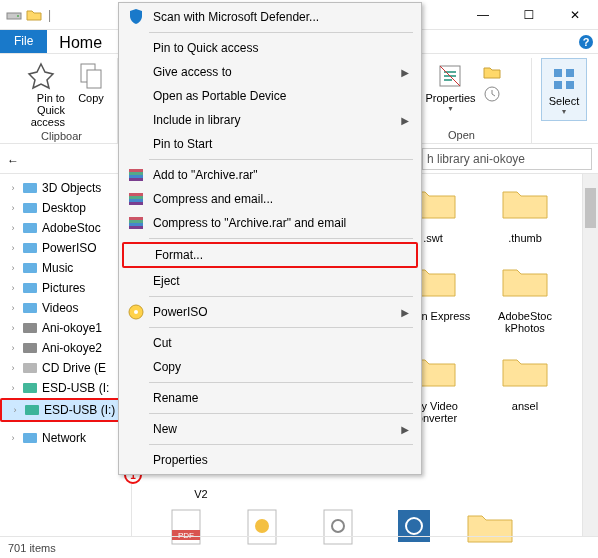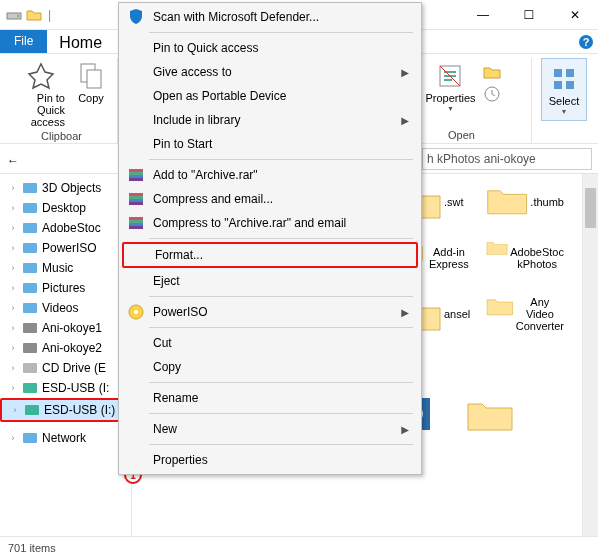--- a/index.html
+++ b/index.html
@@ -23,21 +23,21 @@
   .navbar { height:30px; border-bottom:1px solid #e5e5e5; display:flex; align-items:center; padding:0 6px; gap:6px;}
   .addr-box { flex:1; border:1px solid #ccc; height:22px; display:flex; align-items:center; padding:0 4px; font-size:12px; color:#555;}
   .content { display:flex; height:calc(558px - 30px - 24px - 90px - 30px - 22px); }
   .tree { width:132px; border-right:1px solid #e5e5e5; padding:4px 0; overflow:hidden;}
   .tree-item { display:flex; align-items:center; padding:2px 2px 2px 8px; gap:4px; white-space:nowrap; font-size:12px;}
   .tree-item.sel { background:#cde8ff; border:2px solid #e11; border-radius:2px;}
   .tree-item .tw { width:10px; text-align:center; color:#888; font-size:9px;}
   .tree-icon { width:16px; height:16px; flex-shrink:0;}
   .folders { flex:1; padding:8px 4px; position:relative;}
   .folder-grid { display:flex; flex-wrap:wrap; gap:6px 14px; }
-  .folder-item { width:78px; display:flex; flex-direction:row; align-items:center; text-align:center; font-size:11px; gap:2px;}
+  .folder-item { width:78px; display:flex; flex-direction:column; align-items:center; text-align:center; font-size:11px; gap:10px;}
   .folder-icon { width:48px; height:40px;}
   .statusbar { position:absolute; bottom:0; left:0; right:0; height:22px; border-top:1px solid #e5e5e5; display:flex; align-items:center; padding:0 8px; font-size:11px; color:#444;}
   
   .ctx { position:absolute; top:2px; left:118px; width:304px; background:#f5f5f5; border:1px solid #bdbdbd; box-shadow:2px 2px 4px rgba(0,0,0,0.25); z-index:50; padding:2px 0;}
   .ctx-item { display:flex; align-items:center; height:24px; padding:0 12px 0 8px; gap:8px; font-size:12px; position:relative;}
   .ctx-item .ci { width:18px; height:18px; flex-shrink:0;}
   .ctx-item .arrow { margin-left:auto; color:#555; font-size:10px;}
   .ctx-sep { height:1px; background:#d0d0d0; margin:3px 8px 3px 30px;}
   .ctx-item.hl { border:2px solid #e11; border-radius:2px; margin:1px 3px; padding:0 9px 0 5px; height:26px;}
   .callout { position:absolute; border:2px solid #e11; border-radius:50%; width:18px; height:18px; display:flex; align-items:center; justify-content:center; font-size:10px; font-weight:bold; color:#e11; background:#fff;}
@@ -147,21 +147,21 @@
       </span>
       <span>Select</span>
       <span style="font-size:8px;color:#555">▾</span>
     </div>
   </div>
 </div>
 
 <div class="navbar">
   <div class="chev">←</div>
   <div style="flex:1"></div>
-  <div class="addr-box" style="max-width:170px">h kPhotos ani-okoye</div>
+  <div class="addr-box" style="max-width:170px">h library ani-okoye</div>
 </div>
 
 <div class="content">
   <div class="tree" id="tree">
       <div class="tree-item">
         <span class="tw">›</span>
     <span class="tree-icon">
       <svg viewBox="0 0 16 16">
             <rect x="1" y="3" width="14" height="10" rx="1" fill="#4aa3df" opacity="0.85"></rect>
           </svg>
@@ -306,28 +306,28 @@
             </svg></span>
                  <span style="white-space:pre-line">AdobeStoc
 kPhotos</span>
         </div>
       </div>
     <div class="folder-grid" id="fg3" style="justify-content:flex-end;padding-right:30px;margin-top:16px">
         <div class="folder-item">
           <span class="folder-icon"><svg viewBox="0 0 48 40">
               <path d="M2 10h14l4 4h26v22H2z" fill="#ffe39b" stroke="#d9b24a"></path>
             </svg></span>
-                 <span style="white-space:pre-line">ansel</span>
-        </div>
-        <div class="folder-item">
-          <span class="folder-icon"><svg viewBox="0 0 48 40">
-              <path d="M2 10h14l4 4h26v22H2z" fill="#ffe39b" stroke="#d9b24a"></path>
-            </svg></span>
                  <span style="white-space:pre-line">Any Video
 Converter</span>
+        </div>
+        <div class="folder-item">
+          <span class="folder-icon"><svg viewBox="0 0 48 40">
+              <path d="M2 10h14l4 4h26v22H2z" fill="#ffe39b" stroke="#d9b24a"></path>
+            </svg></span>
+                 <span style="white-space:pre-line">ansel</span>
         </div>
       </div>
     <div style="margin-top:14px;display:flex;gap:14px;padding-left:26px">
       <div class="folder-item">
         <span class="folder-icon"><svg viewBox="0 0 48 40">
               <path d="M2 10h14l4 4h26v22H2z" fill="#ffe39b" stroke="#d9b24a"></path>
             </svg></span>
         <span>V2</span>
       </div>
     </div>

